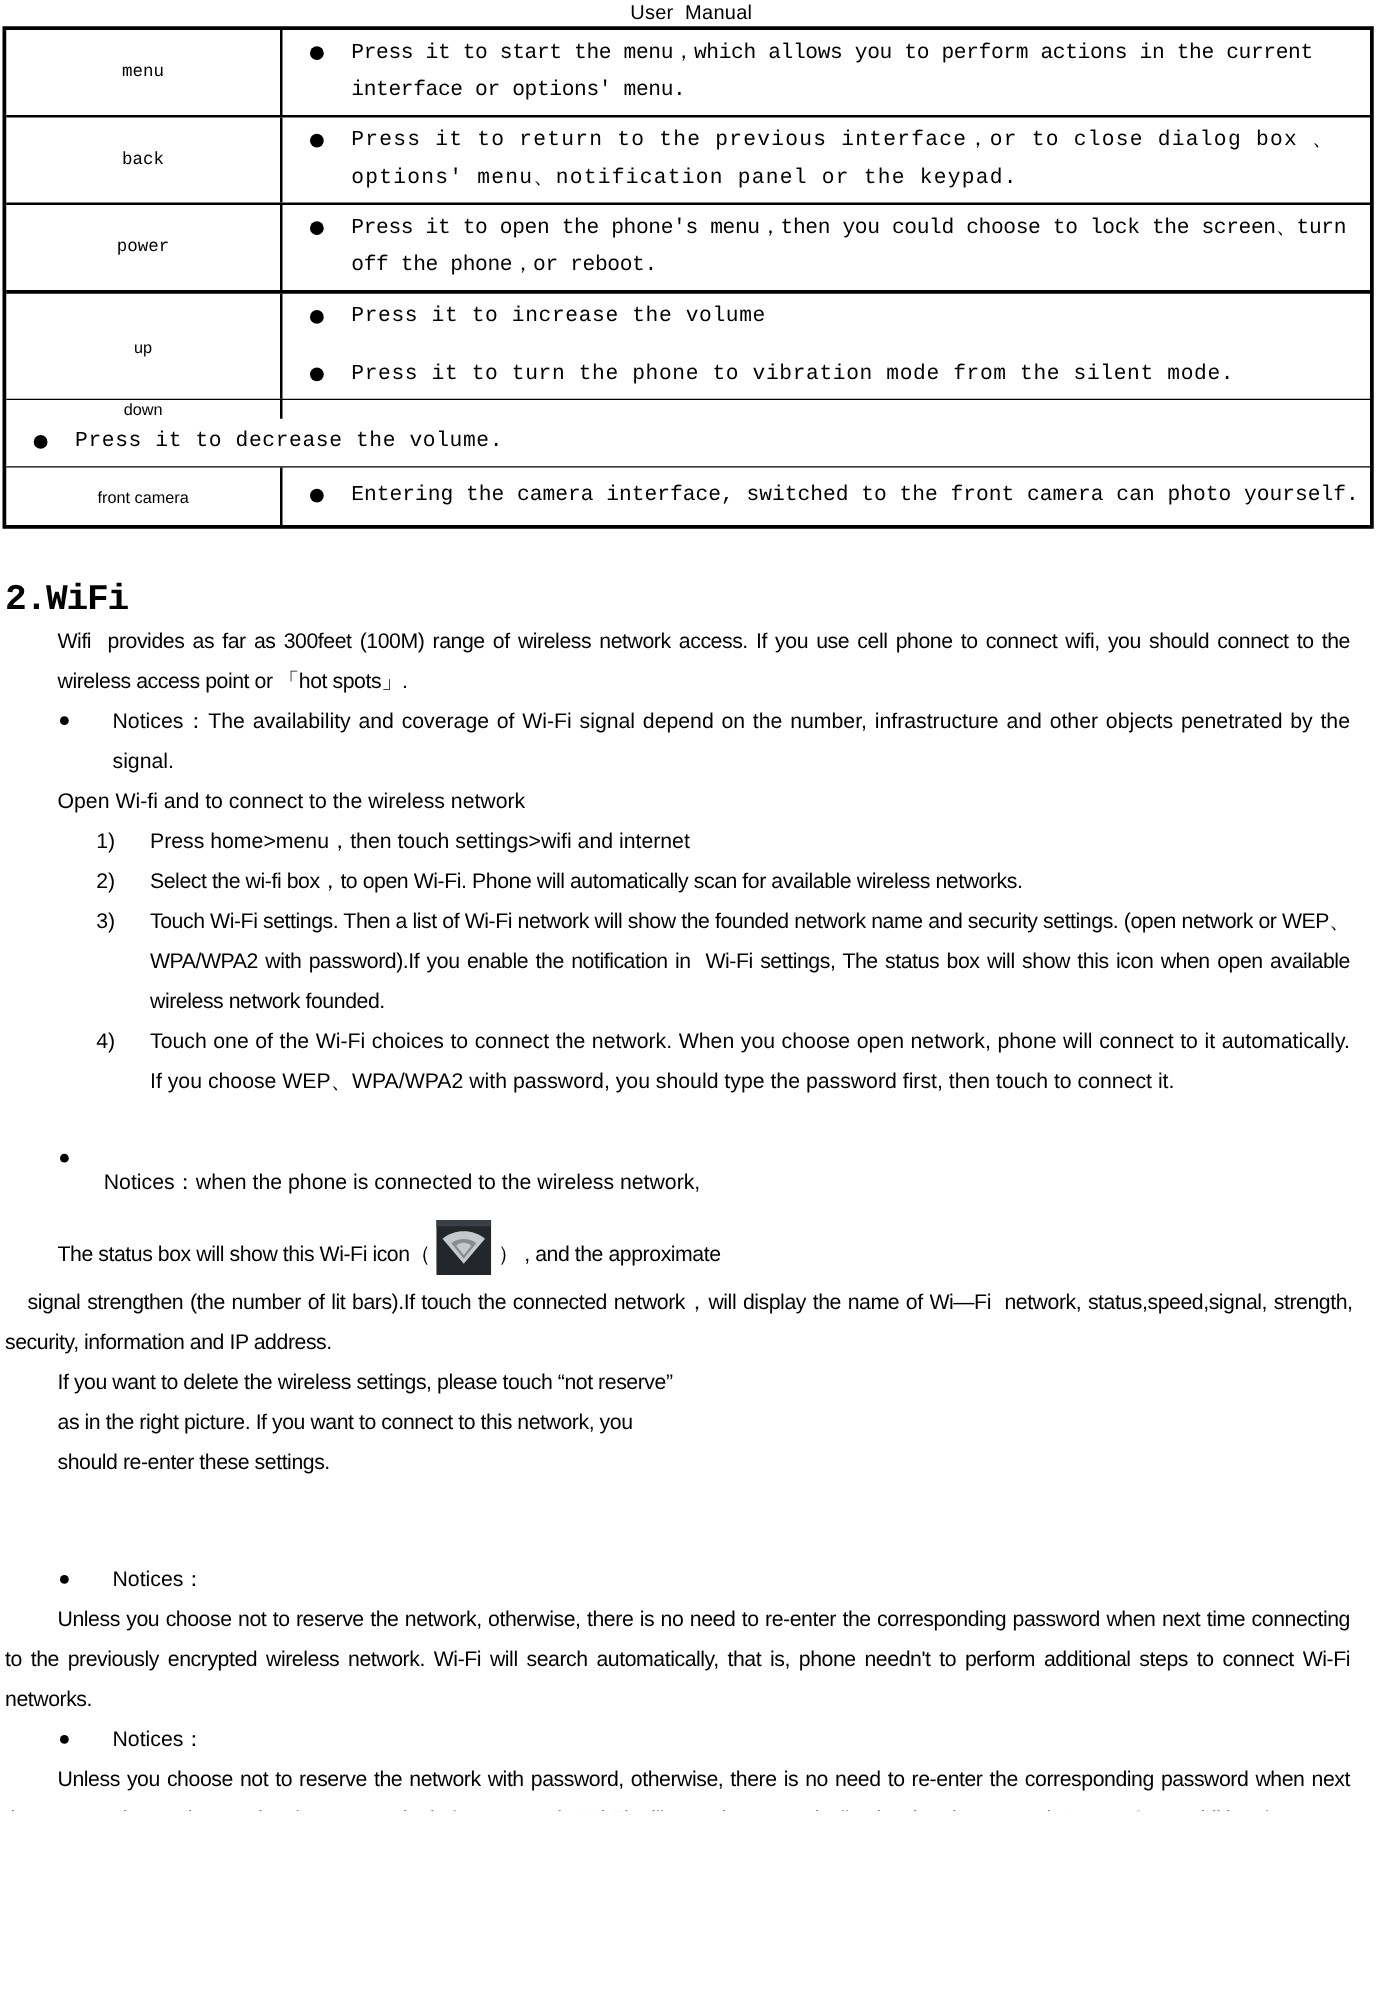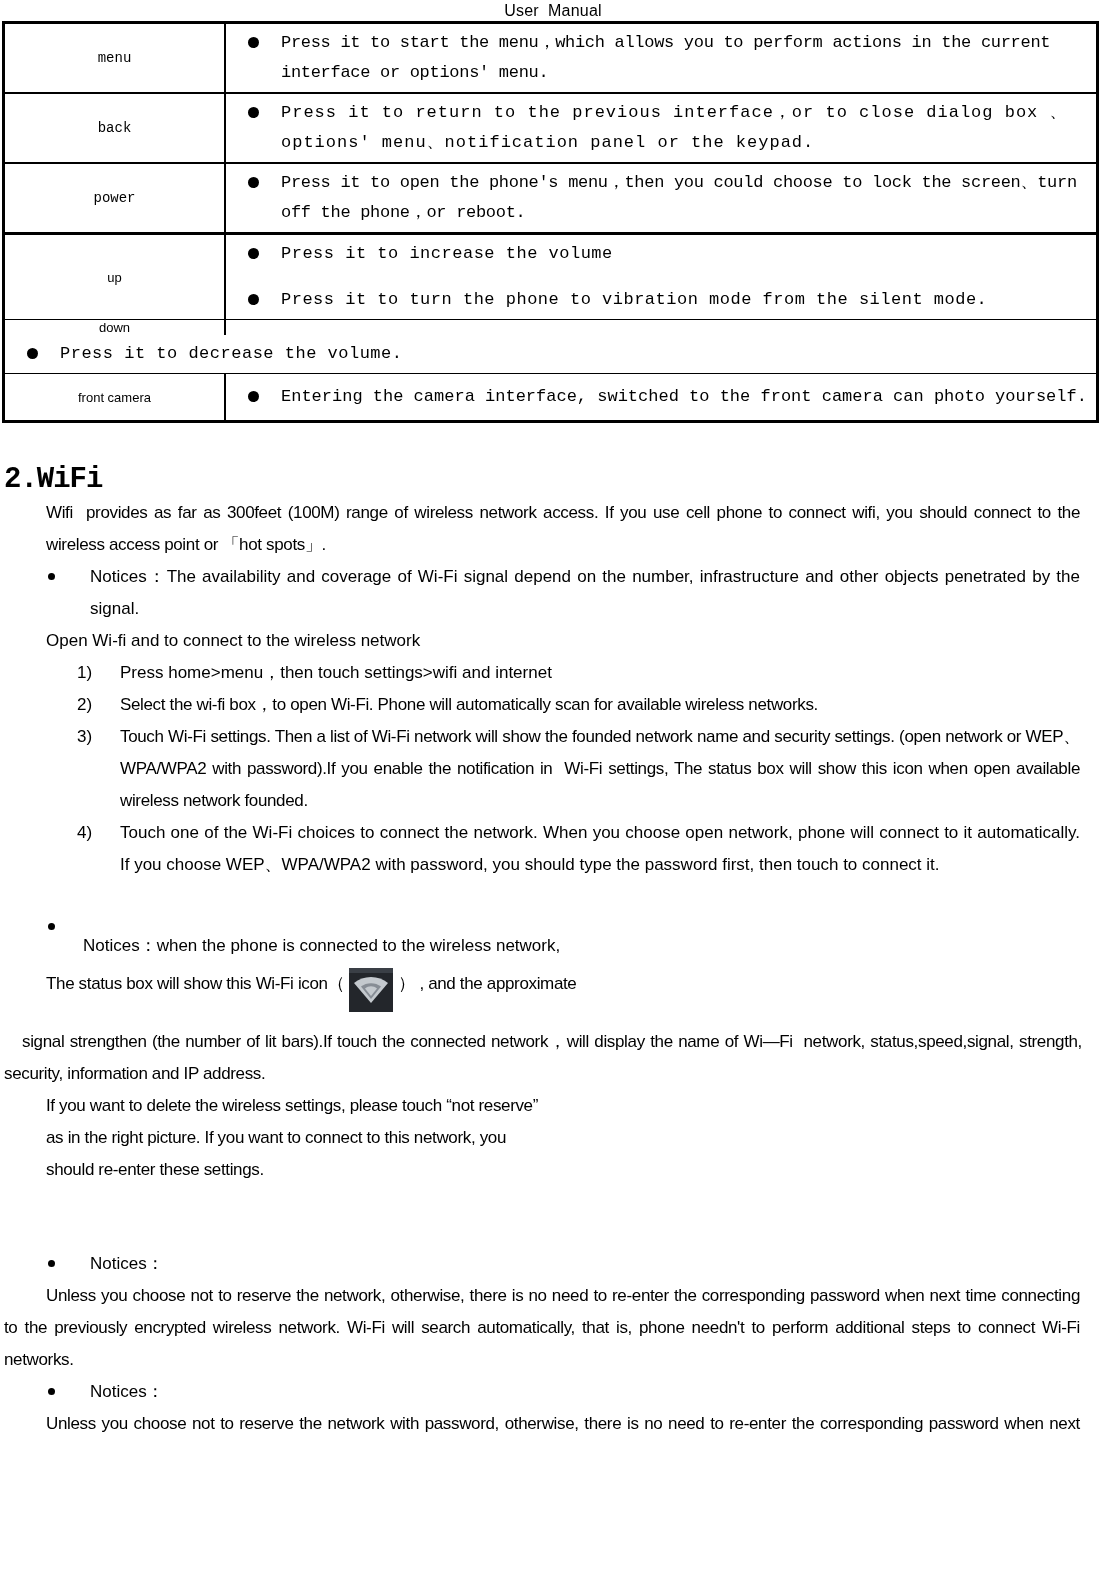--- a/index.html
+++ b/index.html
@@ -56,21 +56,21 @@
   .cond { letter-spacing:-0.35px; }
   .p-intro { margin:0 26px 0 46px; white-space:pre-wrap; }
   .bullet-row { display:flex; margin:0 26px 0 48px; }
   .sm-dot { width:7px; height:7px; border-radius:50%; background:#000; margin:12px 0 0 0; flex:none; }
   .bullet-body { margin-left:35px; flex:1; white-space:pre-wrap; }
   .open-line { margin-left:46px; white-space:pre-wrap; }
   .step { display:flex; margin:0 26px 0 77px; }
   .step-num { width:43px; flex:none; }
   .step-text { flex:1; white-space:pre-wrap; }
   .gap1 { margin-top:30px;flex-direction:column; }
-  .status-line { margin:6px 0 6px 46px; height:52px; display:flex; align-items:flex-start; white-space:pre-wrap; }
+  .status-line { margin:6px 0 6px 46px; height:52px; display:flex; align-items:flex-end; white-space:pre-wrap; }
   .wifi-icon { margin:0 5px; display:block; }
   .icon-bg   { fill:#23262b; }
   .icon-band { fill:#3a3f46; }
   .icon-fan  { fill:#c4c9ce; }
   .icon-inner{ fill:#878d95; }
   .signal-para { margin:6px 24px 0 4px; text-indent:18px; white-space:pre-wrap; }
   .short-line { margin-left:46px; white-space:pre-wrap; }
   .sp-gap { margin-top:62px; }
   .p-flow { margin:0 26px 0 4px; text-indent:42px; white-space:pre-wrap; }
   .page-num { margin:4px 0 0 4px; font-size:17px; line-height:24px; }

